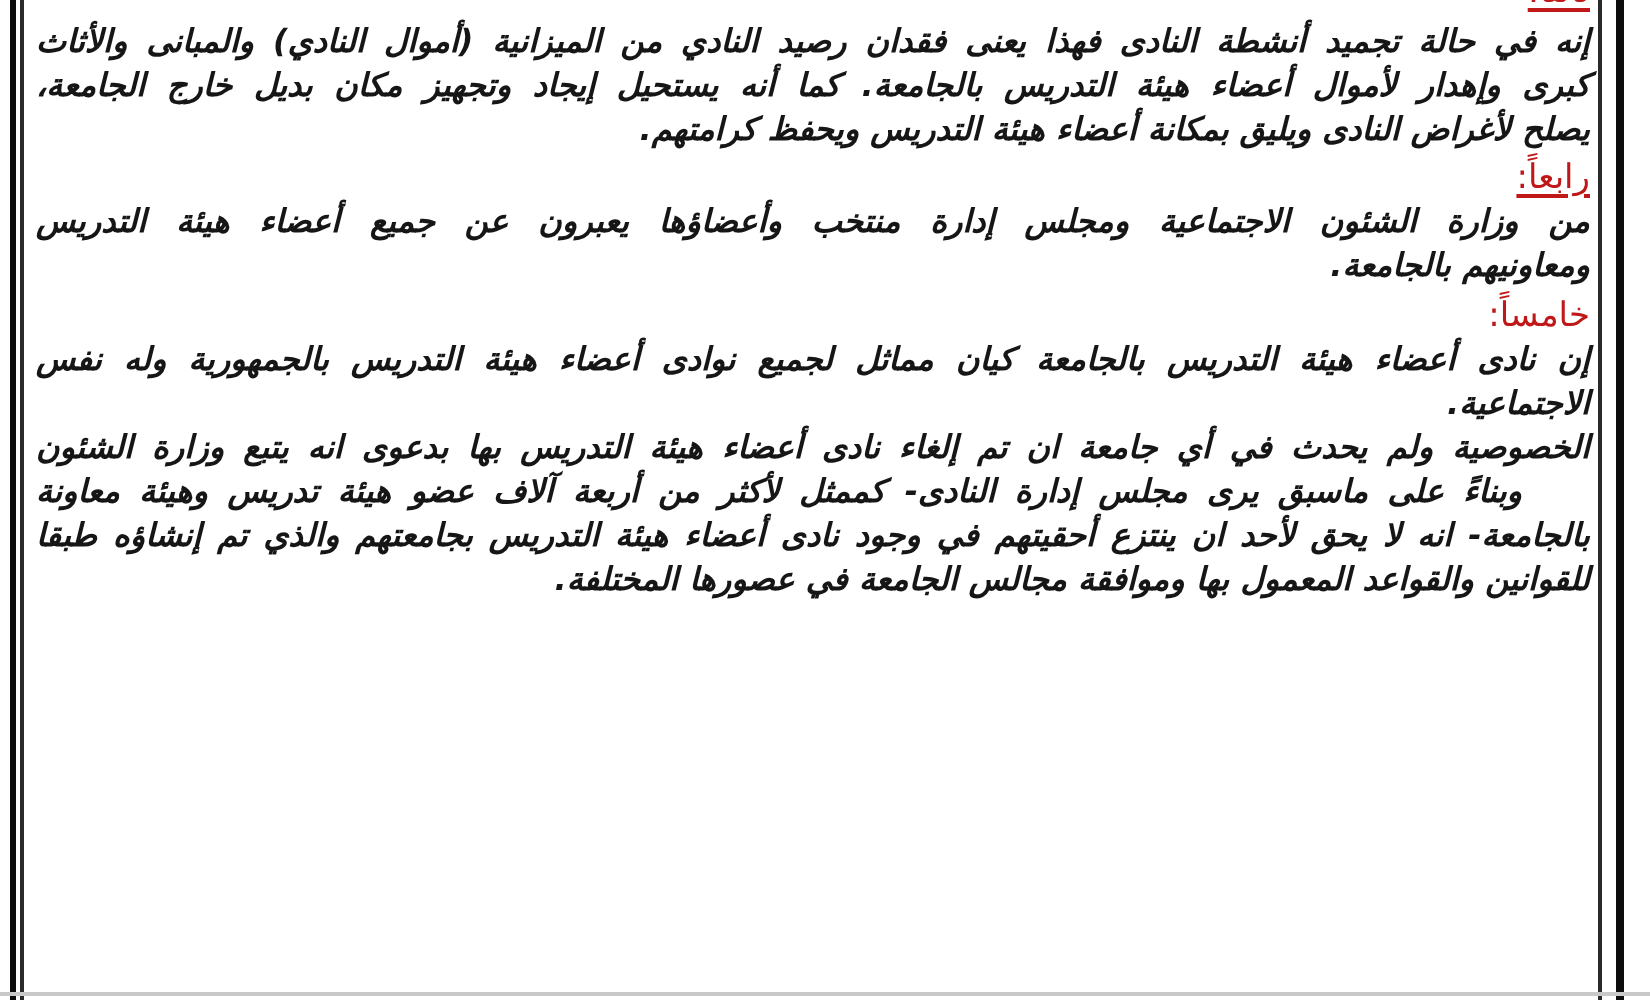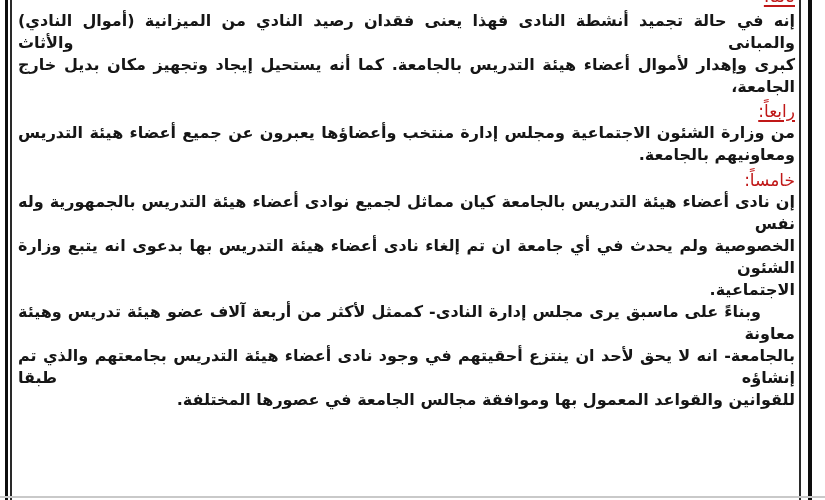--- a/index.html
+++ b/index.html
@@ -25,21 +25,21 @@
     color:#c01818;font-weight:normal;font-size:17px;line-height:21px;
     text-align:right;
   }
   .heading.ul{
     text-decoration:underline;text-decoration-thickness:2px;text-underline-offset:3px;
   }
   .h-clip{margin-top:-14px;}
   .h-m3{margin-top:3px;}
   .h-m4{margin-top:4px;text-align:right;}
 
-  .para{margin:0;}
+  .para{margin:0;font-style:italic;}
   .para.m3{margin-top:3px;}
   .ln{
     font-weight:bold;font-size:16px;line-height:22px;
     text-align:justify;text-align-last:justify;
     white-space:normal;
   }
   .ln.end{text-align:right;text-align-last:right;}
   .ln.indent{text-indent:34px;}
 </style>
 </head>
@@ -50,33 +50,34 @@
 <div class="frame-line fl-right-inner"></div>
 <div class="frame-line fl-right-outer"></div>
 <div class="bottom-faint"></div>
 
 <div class="content">
 
   <div class="heading ul h-clip">ثالثاً:</div>
   <div class="para m3">
     <div class="ln">إنه في حالة تجميد أنشطة النادى فهذا يعنى فقدان رصيد النادي من الميزانية (أموال النادي) والمبانى والأثاث</div>
     <div class="ln">كبرى وإهدار لأموال أعضاء هيئة التدريس بالجامعة. كما أنه يستحيل إيجاد وتجهيز مكان بديل خارج الجامعة،</div>
+    <div class="ln end">يصلح لأغراض النادى ويليق بمكانة أعضاء هيئة التدريس ويحفظ كرامتهم.</div>
   </div>
 
   <div class="heading ul h-m3">رابعاً:</div>
   <div class="para">
     <div class="ln">من وزارة الشئون الاجتماعية ومجلس إدارة منتخب وأعضاؤها يعبرون عن جميع أعضاء هيئة التدريس</div>
     <div class="ln end">ومعاونيهم بالجامعة.</div>
   </div>
 
   <div class="heading h-m4">خامساً:</div>
   <div class="para">
     <div class="ln">إن نادى أعضاء هيئة التدريس بالجامعة كيان مماثل لجميع نوادى أعضاء هيئة التدريس بالجمهورية وله نفس</div>
+    <div class="ln end">الاجتماعية.</div>
     <div class="ln">الخصوصية ولم يحدث في أي جامعة ان تم إلغاء نادى أعضاء هيئة التدريس بها بدعوى انه يتبع وزارة الشئون</div>
-    <div class="ln end">الاجتماعية.</div>
   </div>
   <div class="para">
     <div class="ln indent">وبناءً على ماسبق يرى مجلس إدارة النادى- كممثل لأكثر من أربعة آلاف عضو هيئة تدريس وهيئة معاونة</div>
     <div class="ln">بالجامعة- انه لا يحق لأحد ان ينتزع أحقيتهم في وجود نادى أعضاء هيئة التدريس بجامعتهم والذي تم إنشاؤه طبقا</div>
     <div class="ln end">للقوانين والقواعد المعمول بها وموافقة مجالس الجامعة في عصورها المختلفة.</div>
   </div>
 
 </div>
 
 </body></html>

